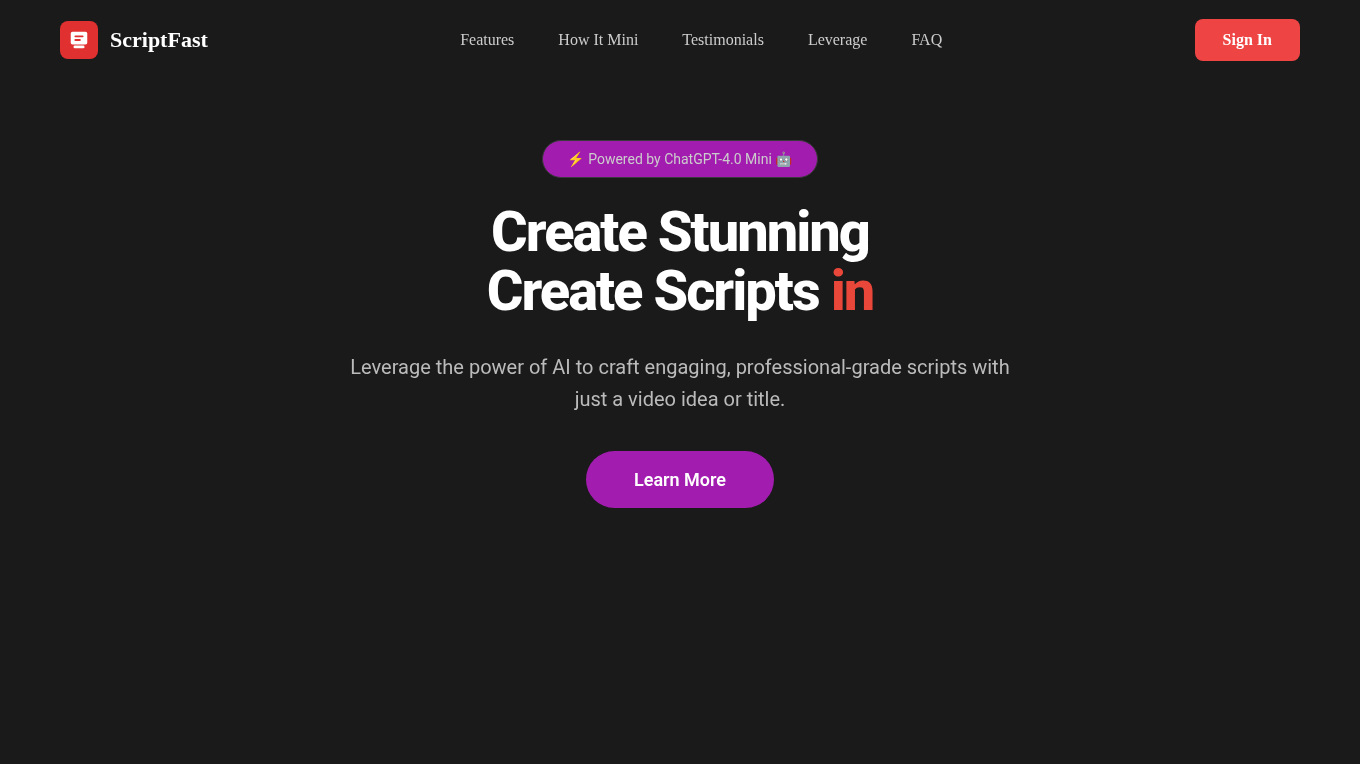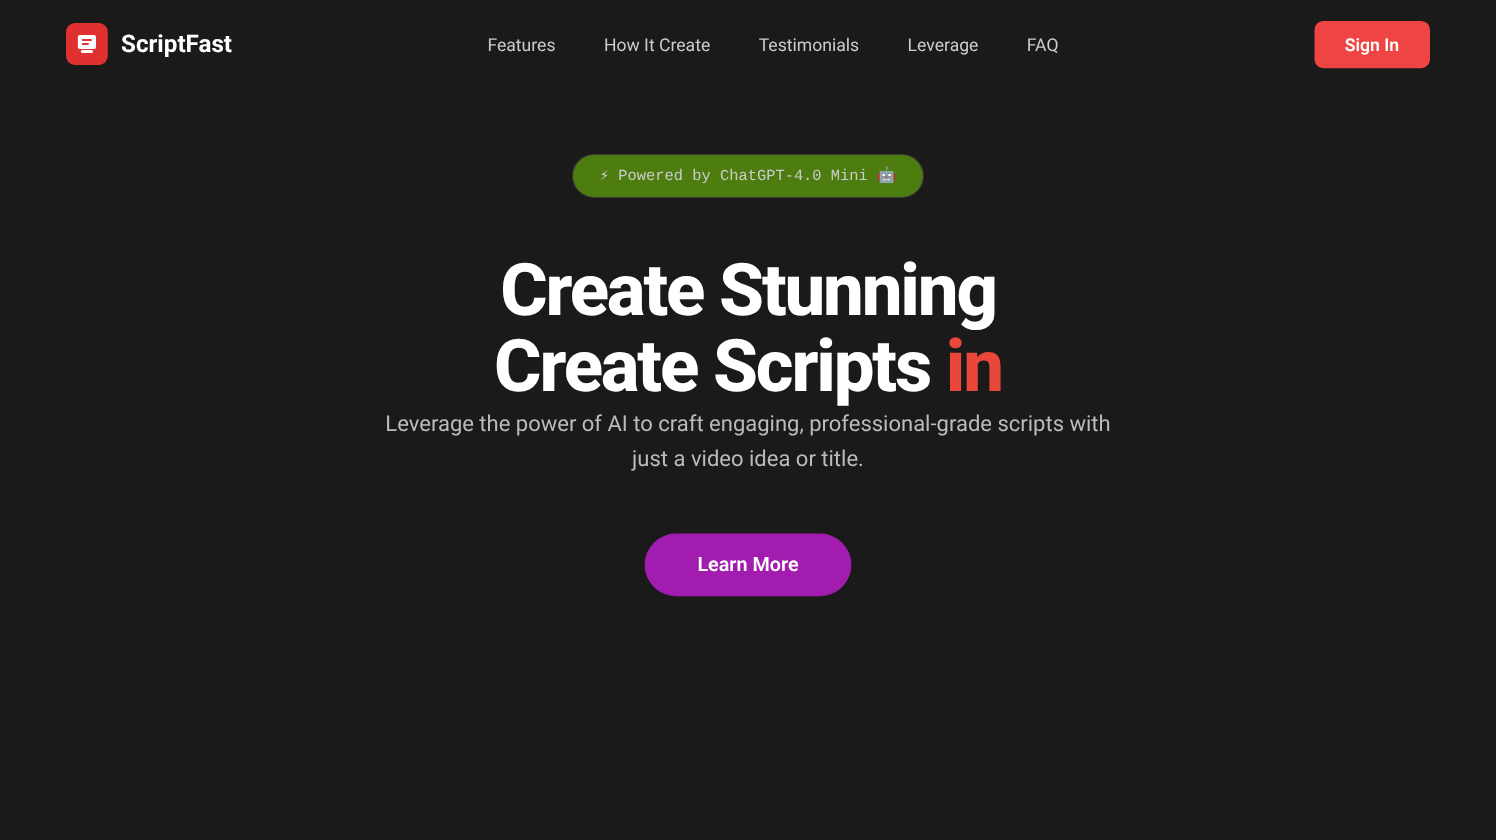--- a/index.html
+++ b/index.html
@@ -18,20 +18,21 @@
     }
 
     
     nav {
       display: flex;
       align-items: center;
       justify-content: space-between;
       padding: 0 60px;
       height: 80px;
       background-color: #1a1a1a;
+      font-family: Liberation Serif, serif;
     }
 
     .nav-logo {
       display: flex;
       align-items: center;
       gap: 12px;
       text-decoration: none;
       color: #ffffff;
     }
 
@@ -88,53 +89,53 @@
     .hero {
       display: flex;
       flex-direction: column;
       align-items: center;
       justify-content: center;
       text-align: center;
       padding: 60px 20px 80px;
     }
 
     .powered-badge {
-      background-color: #4d7c0f;
+      background-color: #a21caf;
       color: #cccccc;
       border-radius: 30px;
       padding: 10px 24px;
       font-size: 14px;
-      margin-bottom: 50px;
+      margin-bottom: 25px;
       display: inline-block;
       border: 1px solid #3a3a3a;
-      font-family: Liberation Mono, monospace;
     }
 
     .hero-heading {
-      font-size: 66px;
+      font-size: 56px;
       font-weight: 800;
       line-height: 1.05;
       max-width: 900px;
+      margin-bottom: 30px;
       letter-spacing: -2px;
     }
 
     .hero-heading .white-text {
       color: #ffffff;
     }
 
     .hero-heading .red-text {
       color: #e8473a;
     }
 
     .hero-subtitle {
       font-size: 20px;
       color: #bbbbbb;
       max-width: 660px;
       line-height: 1.6;
-      margin-bottom: 52px;
+      margin-bottom: 36px;
       font-weight: 400;
     }
 
     .learn-more-btn {
       background-color: #a21caf;
       color: #ffffff;
       border: none;
       border-radius: 50px;
       padding: 18px 48px;
       font-size: 18px;
@@ -158,21 +159,21 @@
       </svg>
     </div>
     <span class="logo-text">ScriptFast</span>
   </a>
 
   <ul class="nav-links">
     <li>
       <a href="#">Features</a>
     </li>
     <li>
-      <a href="#">How It Create</a>
+      <a href="#">How It Mini</a>
     </li>
     <li>
       <a href="#">Testimonials</a>
     </li>
     <li>
       <a href="#">Leverage</a>
     </li>
     <li>
       <a href="#">FAQ</a>
     </li>

